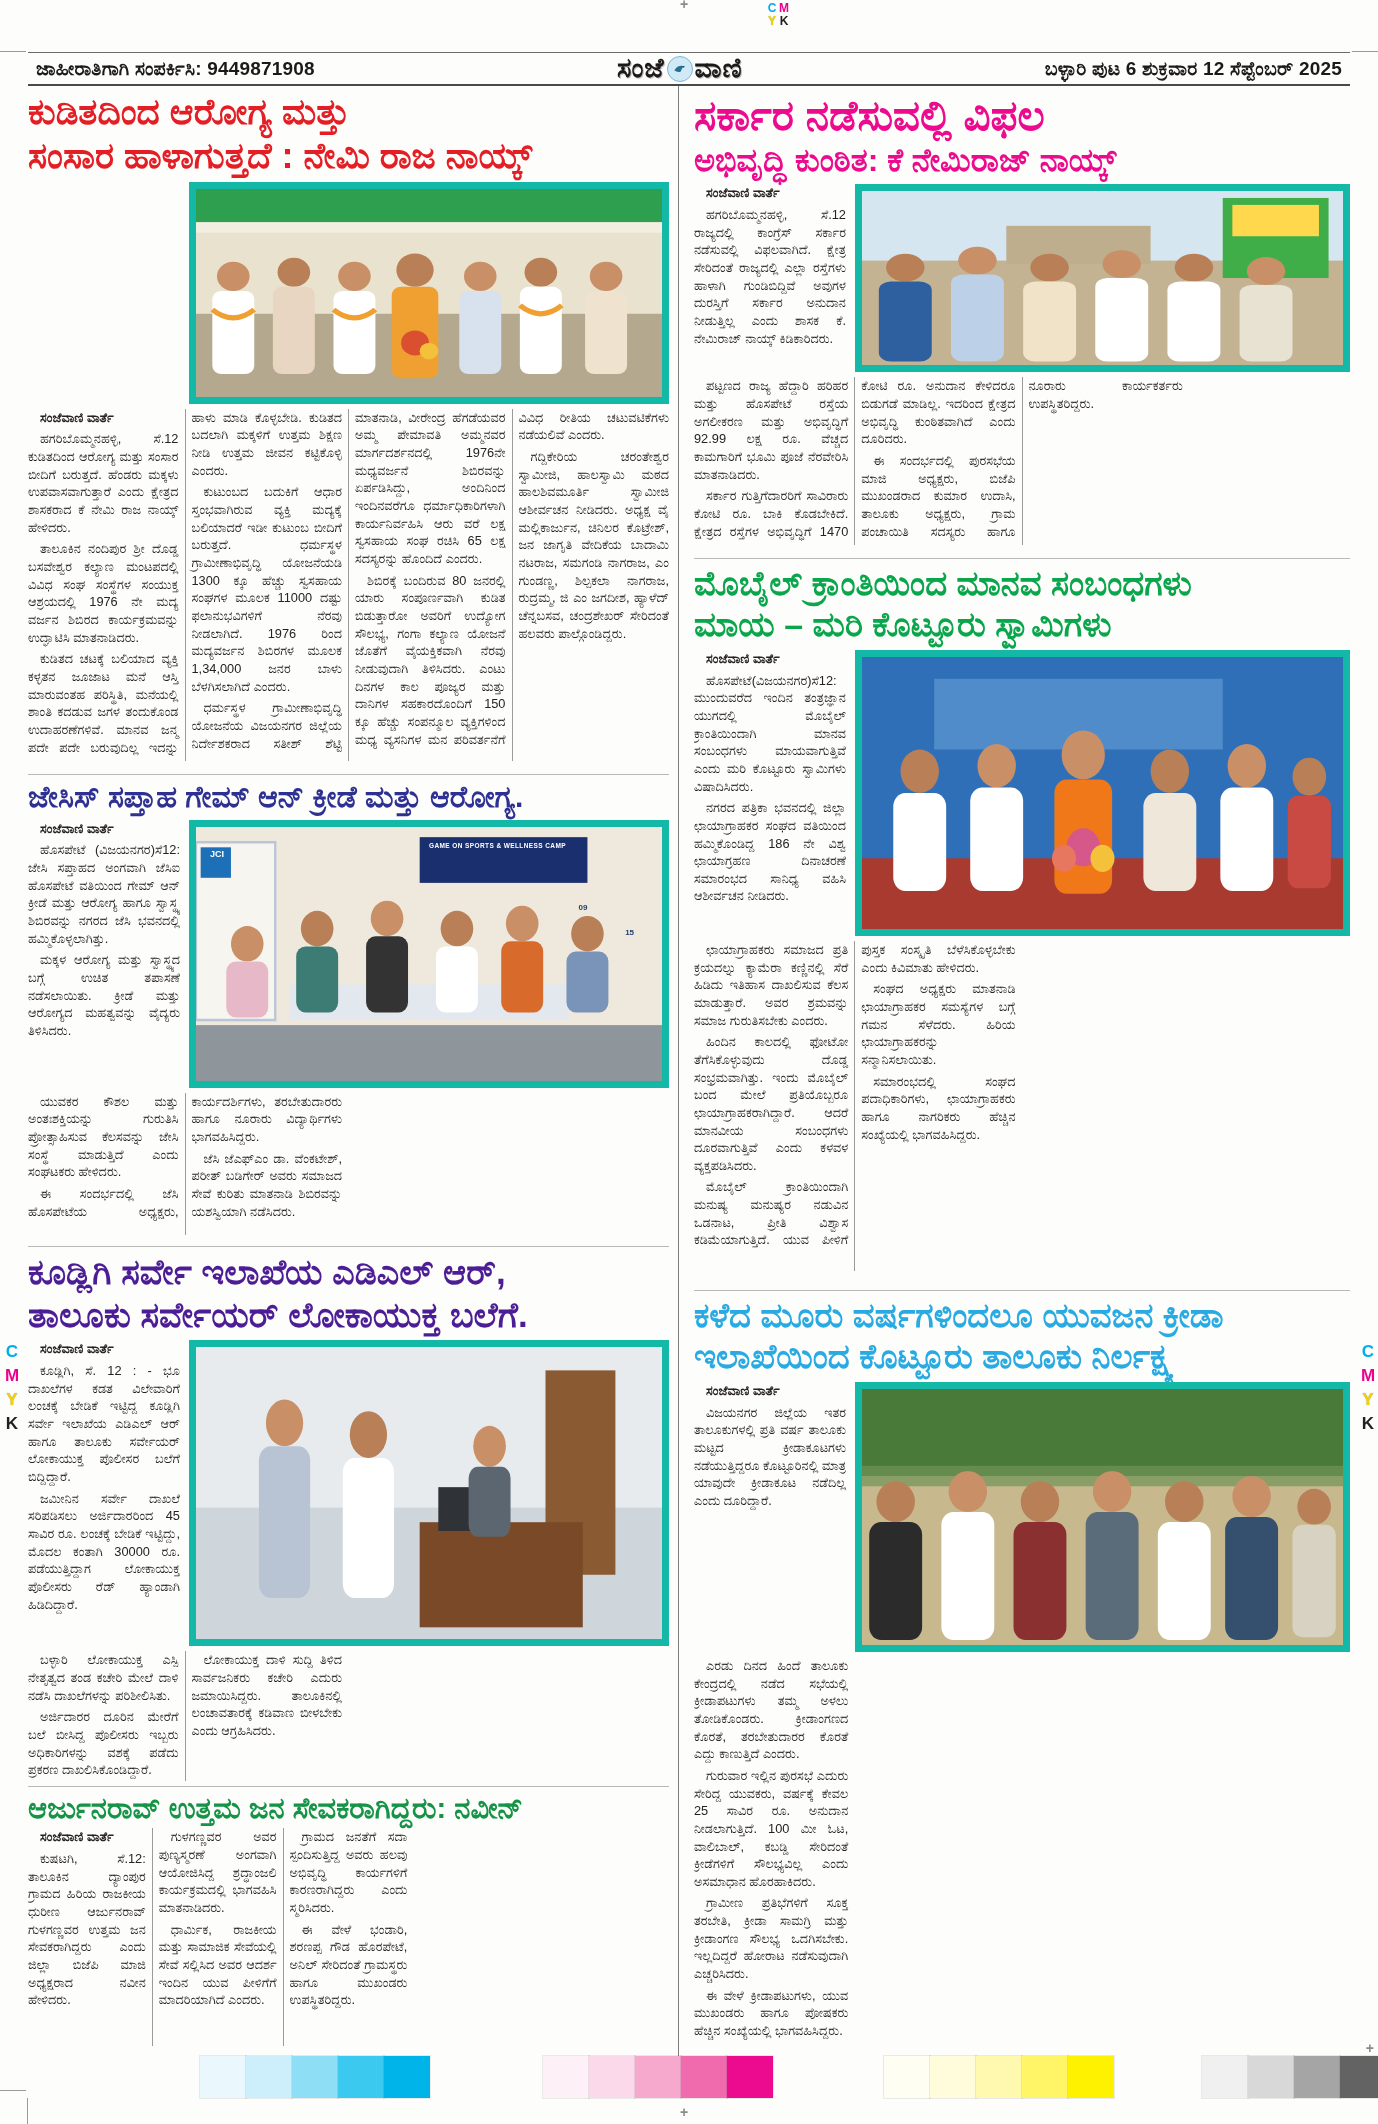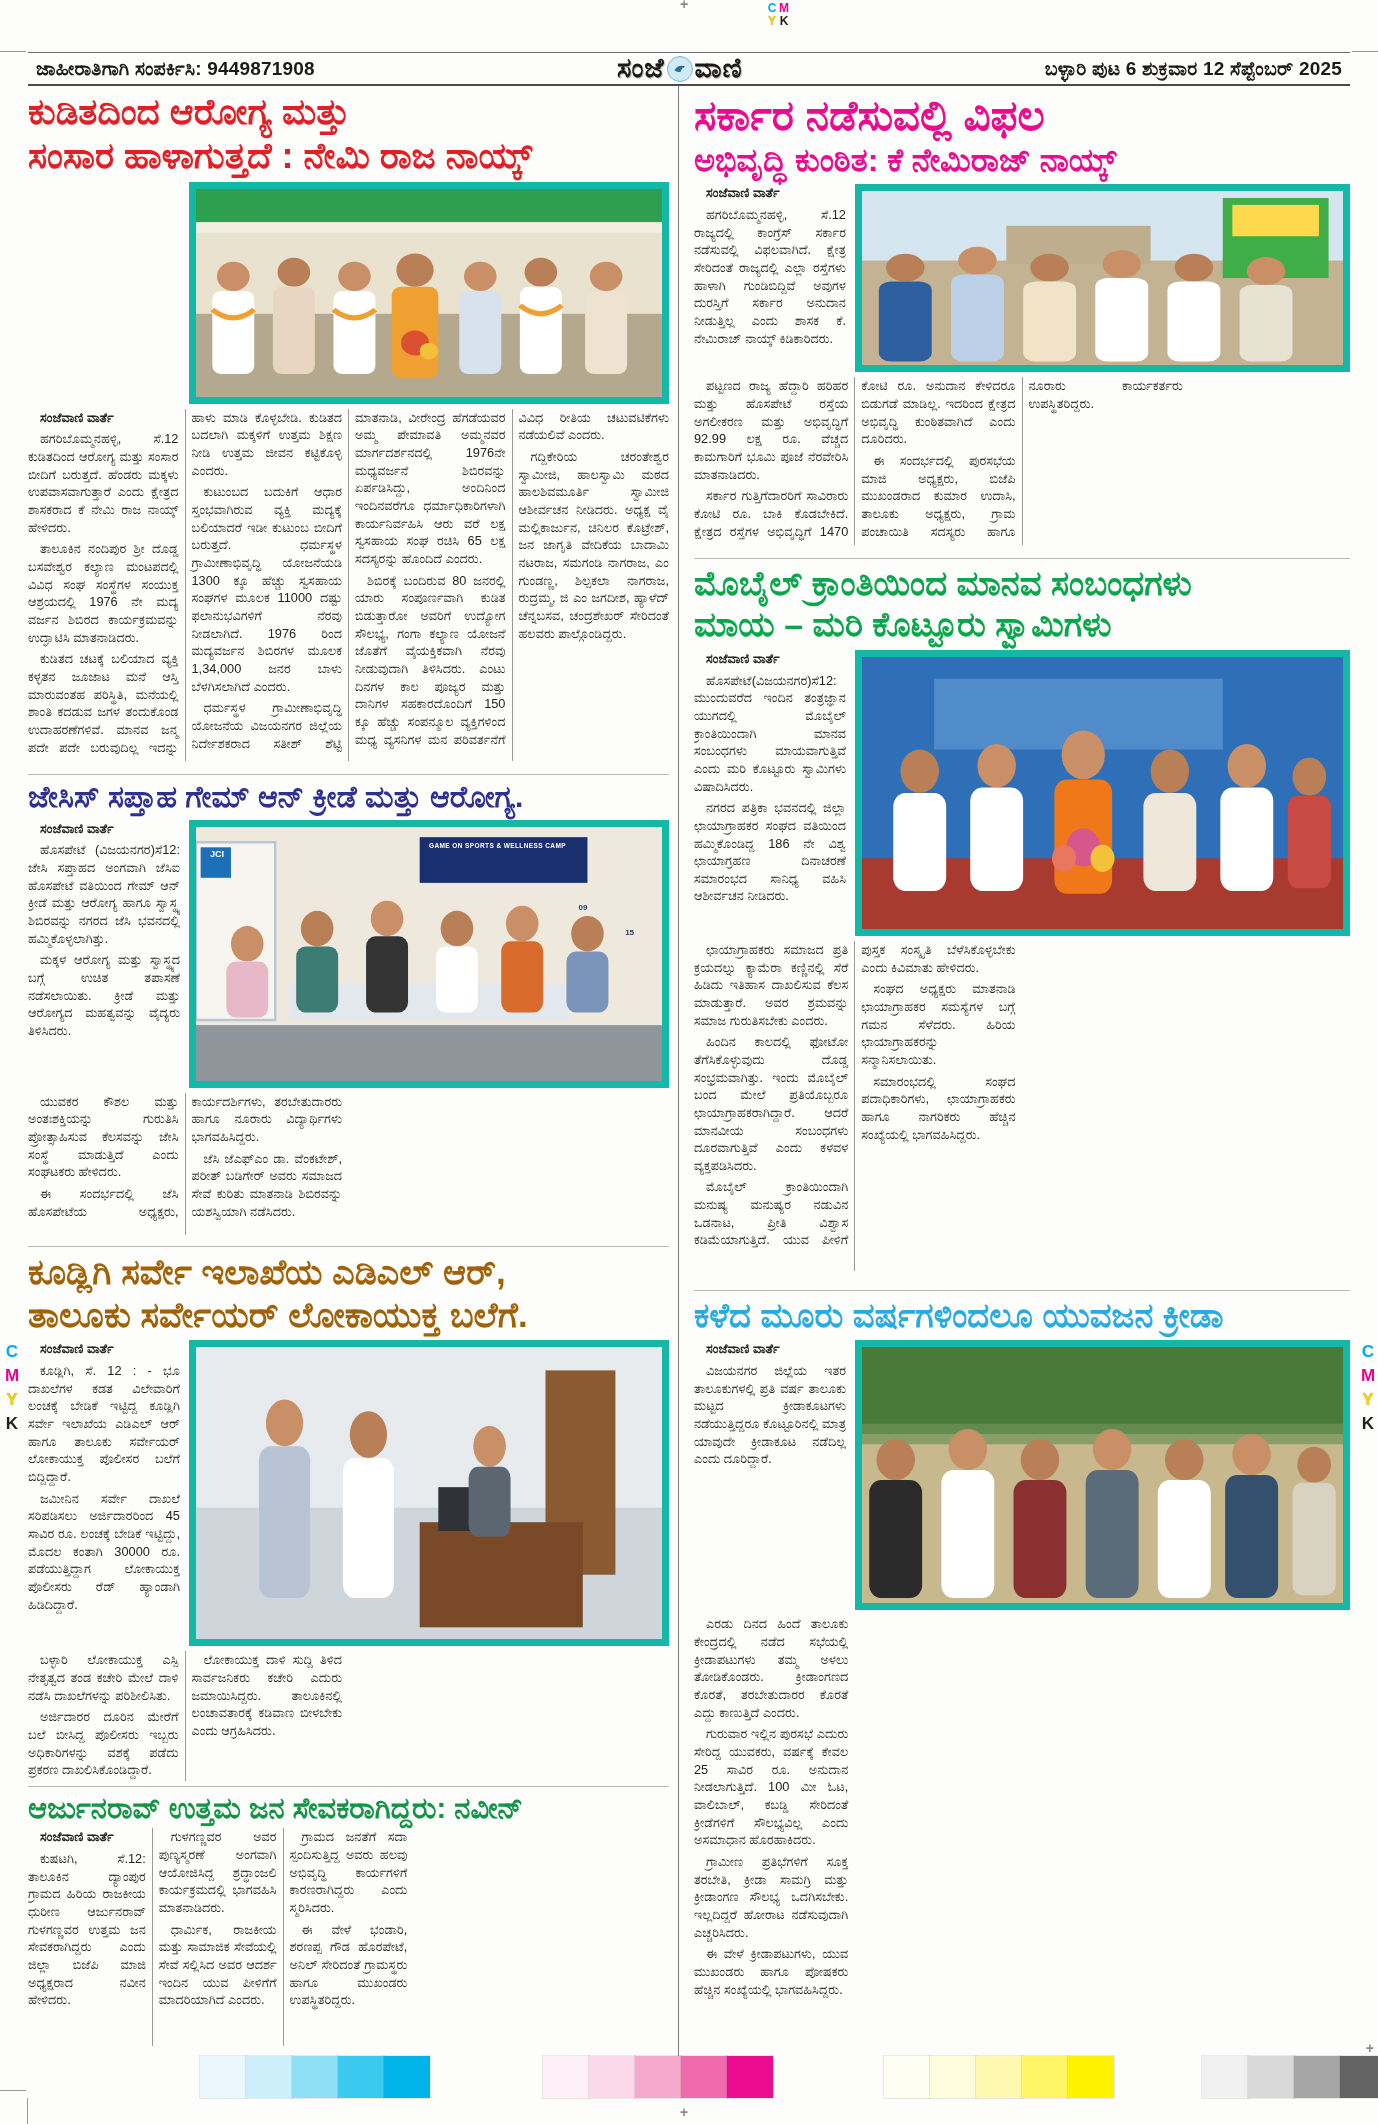--- a/index.html
+++ b/index.html
@@ -41,21 +41,21 @@
   .photo svg{width:100%;height:100%;display:block;}
   .body-text,.first-col{font-size:12.8px;line-height:1.38;text-align:justify;color:#26221f;}
   .cols{column-gap:13px;column-rule:1px solid #9a9a9a;column-fill:auto;overflow:hidden;}
   .cols-4{column-count:4;}
   .cols-5{column-count:5;}
   .byline{font-weight:bold;margin:0 0 3px;text-indent:10px;}
   .body-text p,.first-col p{margin:0 0 4px;text-indent:12px;}
   
   .hl-a1{color:#e31e24;font-size:36px;}
   .hl-a2{color:#2e3192;font-size:30px;}
-  .hl-a3{color:#a16207;font-size:35px;}
+  .hl-a3{color:#4c1d95;font-size:35px;}
   .hl-a4{color:#159447;font-size:29px;}
   .hl-a5 .l1{font-size:42px;}.hl-a5{color:#ec0a8e;font-size:32px;}
   .hl-a6{color:#0aa64b;font-size:34px;}
   .hl-a7{color:#29aae2;font-size:34px;}
   
   .ph-label{position:absolute;color:#fff;font-weight:bold;}
   
   .colorbar{position:absolute;bottom:26px;height:42px;display:flex;}
   .swatch{width:46px;height:42px;outline:1px solid rgba(0,0,0,.08);}
   #bar-c{left:200px}#bar-m{left:543px}#bar-y{left:884px}#bar-k{left:1202px}
@@ -341,20 +341,21 @@
           <p>ಹಿಂದಿನ ಕಾಲದಲ್ಲಿ ಫೋಟೋ ತೆಗೆಸಿಕೊಳ್ಳುವುದು ದೊಡ್ಡ ಸಂಭ್ರಮವಾಗಿತ್ತು. ಇಂದು ಮೊಬೈಲ್ ಬಂದ ಮೇಲೆ ಪ್ರತಿಯೊಬ್ಬರೂ ಛಾಯಾಗ್ರಾಹಕರಾಗಿದ್ದಾರೆ. ಆದರೆ ಮಾನವೀಯ ಸಂಬಂಧಗಳು ದೂರವಾಗುತ್ತಿವೆ ಎಂದು ಕಳವಳ ವ್ಯಕ್ತಪಡಿಸಿದರು.</p>
           <p>ಮೊಬೈಲ್ ಕ್ರಾಂತಿಯಿಂದಾಗಿ ಮನುಷ್ಯ ಮನುಷ್ಯರ ನಡುವಿನ ಒಡನಾಟ, ಪ್ರೀತಿ ವಿಶ್ವಾಸ ಕಡಿಮೆಯಾಗುತ್ತಿದೆ. ಯುವ ಪೀಳಿಗೆ ಪುಸ್ತಕ ಸಂಸ್ಕೃತಿ ಬೆಳೆಸಿಕೊಳ್ಳಬೇಕು ಎಂದು ಕಿವಿಮಾತು ಹೇಳಿದರು.</p>
           <p>ಸಂಘದ ಅಧ್ಯಕ್ಷರು ಮಾತನಾಡಿ ಛಾಯಾಗ್ರಾಹಕರ ಸಮಸ್ಯೆಗಳ ಬಗ್ಗೆ ಗಮನ ಸೆಳೆದರು. ಹಿರಿಯ ಛಾಯಾಗ್ರಾಹಕರನ್ನು ಸನ್ಮಾನಿಸಲಾಯಿತು.</p>
           <p>ಸಮಾರಂಭದಲ್ಲಿ ಸಂಘದ ಪದಾಧಿಕಾರಿಗಳು, ಛಾಯಾಗ್ರಾಹಕರು ಹಾಗೂ ನಾಗರಿಕರು ಹೆಚ್ಚಿನ ಸಂಖ್ಯೆಯಲ್ಲಿ ಭಾಗವಹಿಸಿದ್ದರು.</p>
         </div>
       </div>
 
       <div class="article" style="height:771px">
         <div class="headline hl-a7">
           <span class="hl-line">ಕಳೆದ ಮೂರು ವರ್ಷಗಳಿಂದಲೂ ಯುವಜನ ಕ್ರೀಡಾ</span>
+          <span class="hl-line">ಇಲಾಖೆಯಿಂದ ಕೊಟ್ಟೂರು ತಾಲೂಕು ನಿರ್ಲಕ್ಷ್ಯ</span>
         </div>
         <div class="art-top" style="height:270px">
           <div class="first-col">
             <p class="byline">ಸಂಜೆವಾಣಿ ವಾರ್ತೆ</p>
             <p>ವಿಜಯನಗರ ಜಿಲ್ಲೆಯ ಇತರ ತಾಲೂಕುಗಳಲ್ಲಿ ಪ್ರತಿ ವರ್ಷ ತಾಲೂಕು ಮಟ್ಟದ ಕ್ರೀಡಾಕೂಟಗಳು ನಡೆಯುತ್ತಿದ್ದರೂ ಕೊಟ್ಟೂರಿನಲ್ಲಿ ಮಾತ್ರ ಯಾವುದೇ ಕ್ರೀಡಾಕೂಟ ನಡೆದಿಲ್ಲ ಎಂದು ದೂರಿದ್ದಾರೆ.</p>
           </div>
           <div class="photo">
             <svg viewBox="0 0 200 100" preserveAspectRatio="none">
               <rect width="200" height="100" fill="#c8b88e"></rect>
               <rect width="200" height="34" fill="#4a7a3a"></rect>

